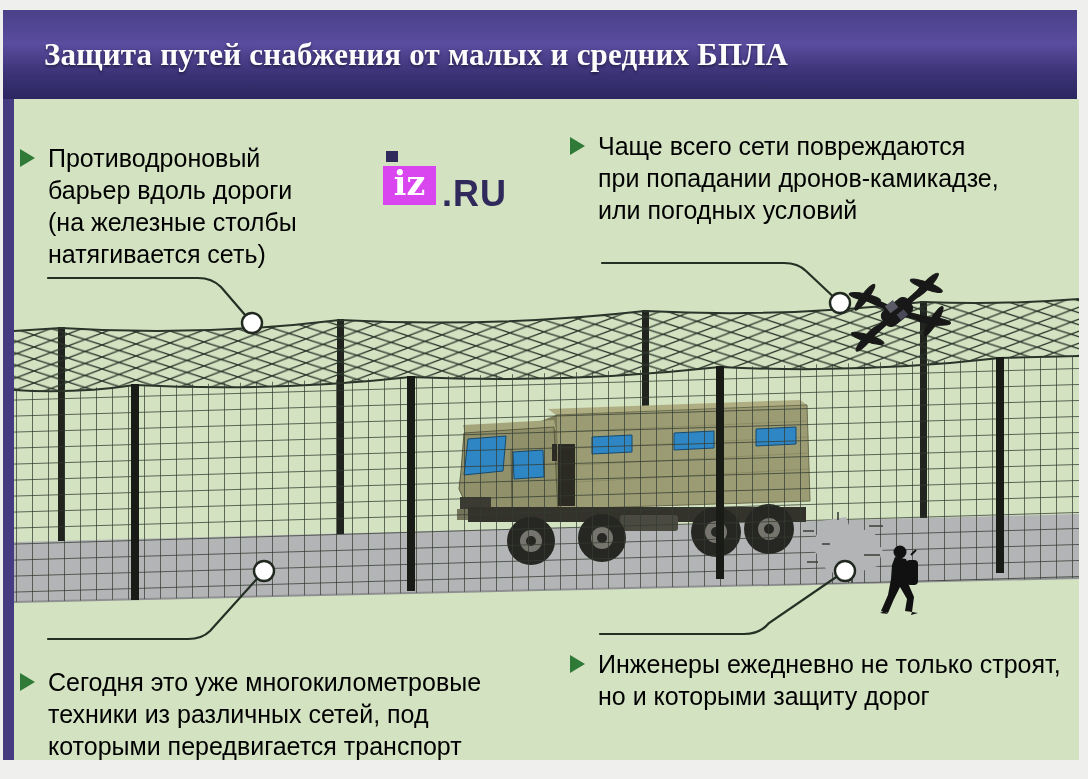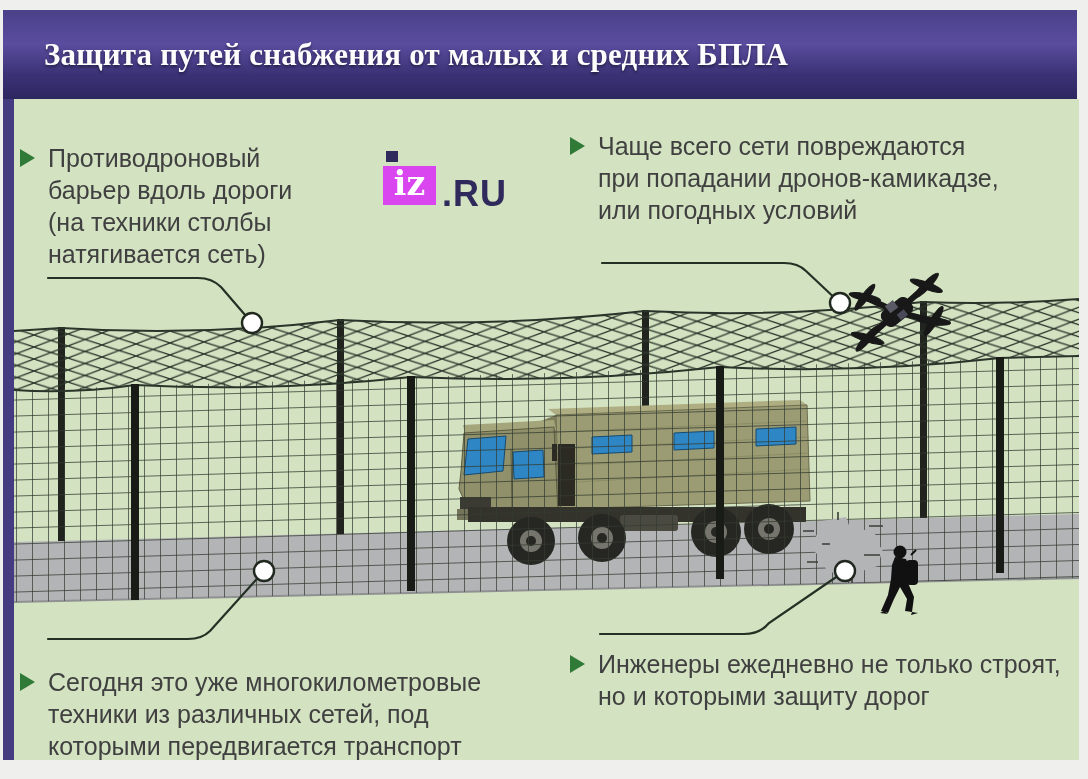--- a/index.html
+++ b/index.html
@@ -16,21 +16,21 @@
     display:flex;align-items:center;
   }
   .header h1{
     margin:0 8px 0 41px;font-family:"Liberation Serif",serif;font-weight:bold;
     font-size:31px;color:#fdfdfd;letter-spacing:.2px;text-shadow:0 2px 3px rgba(0,0,0,.45);
   }
   
   .canvas{position:absolute;left:14px;top:99px;width:1065px;height:661px;background:#d3e2c1;}
   svg.scene{position:absolute;left:0;top:0;pointer-events:none;}
   
-  .note{position:absolute;color:#404040;font-size:25px;line-height:32px;}
+  .note{position:absolute;color:#000000;font-size:25px;line-height:32px;}
   .note .bullet{
     position:absolute;left:0;top:7px;width:0;height:0;
     border-left:15px solid #2f7a36;border-top:9px solid transparent;border-bottom:9px solid transparent;
   }
   .note .lines{margin-left:28px;white-space:nowrap;}
   .note-tl{left:20px;top:142px;}
   .note-tr{left:570px;top:130px;}
   .note-bl{left:20px;top:648px;margin-top:18px;}
   .note-br{left:570px;top:648px;}
   
@@ -195,21 +195,21 @@
       <span>iz</span>
     </div>
     <div class="logo-suffix">.RU</div>
   </div>
 
   <div class="note note-tl">
     <span class="bullet"></span>
     <div class="lines">
       <div>Противодроновый</div>
       <div>барьер вдоль дороги</div>
-      <div>(на техники столбы</div>
+      <div>(на железные столбы</div>
       <div>натягивается сеть)</div>
     </div>
   </div>
 
   <div class="note note-tr">
     <span class="bullet"></span>
     <div class="lines">
       <div>Чаще всего сети повреждаются</div>
       <div>при попадании дронов-камикадзе,</div>
       <div>или погодных условий</div>

